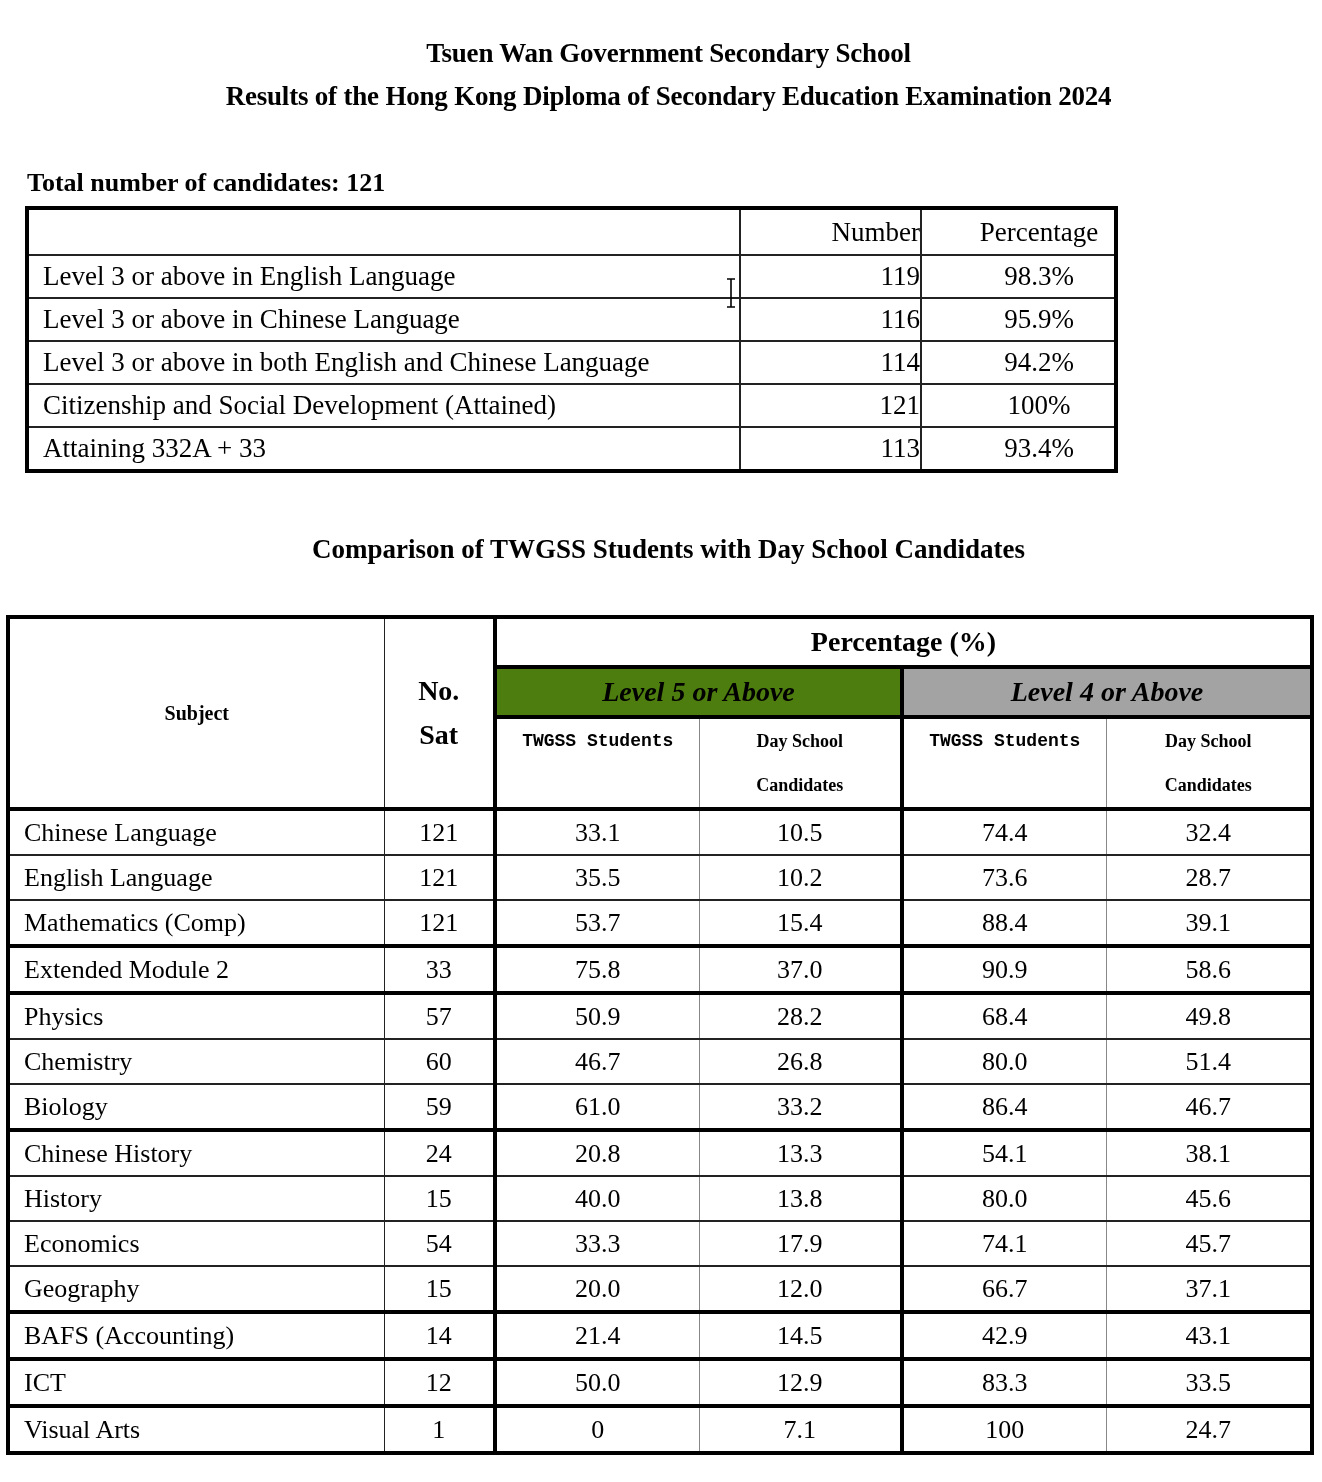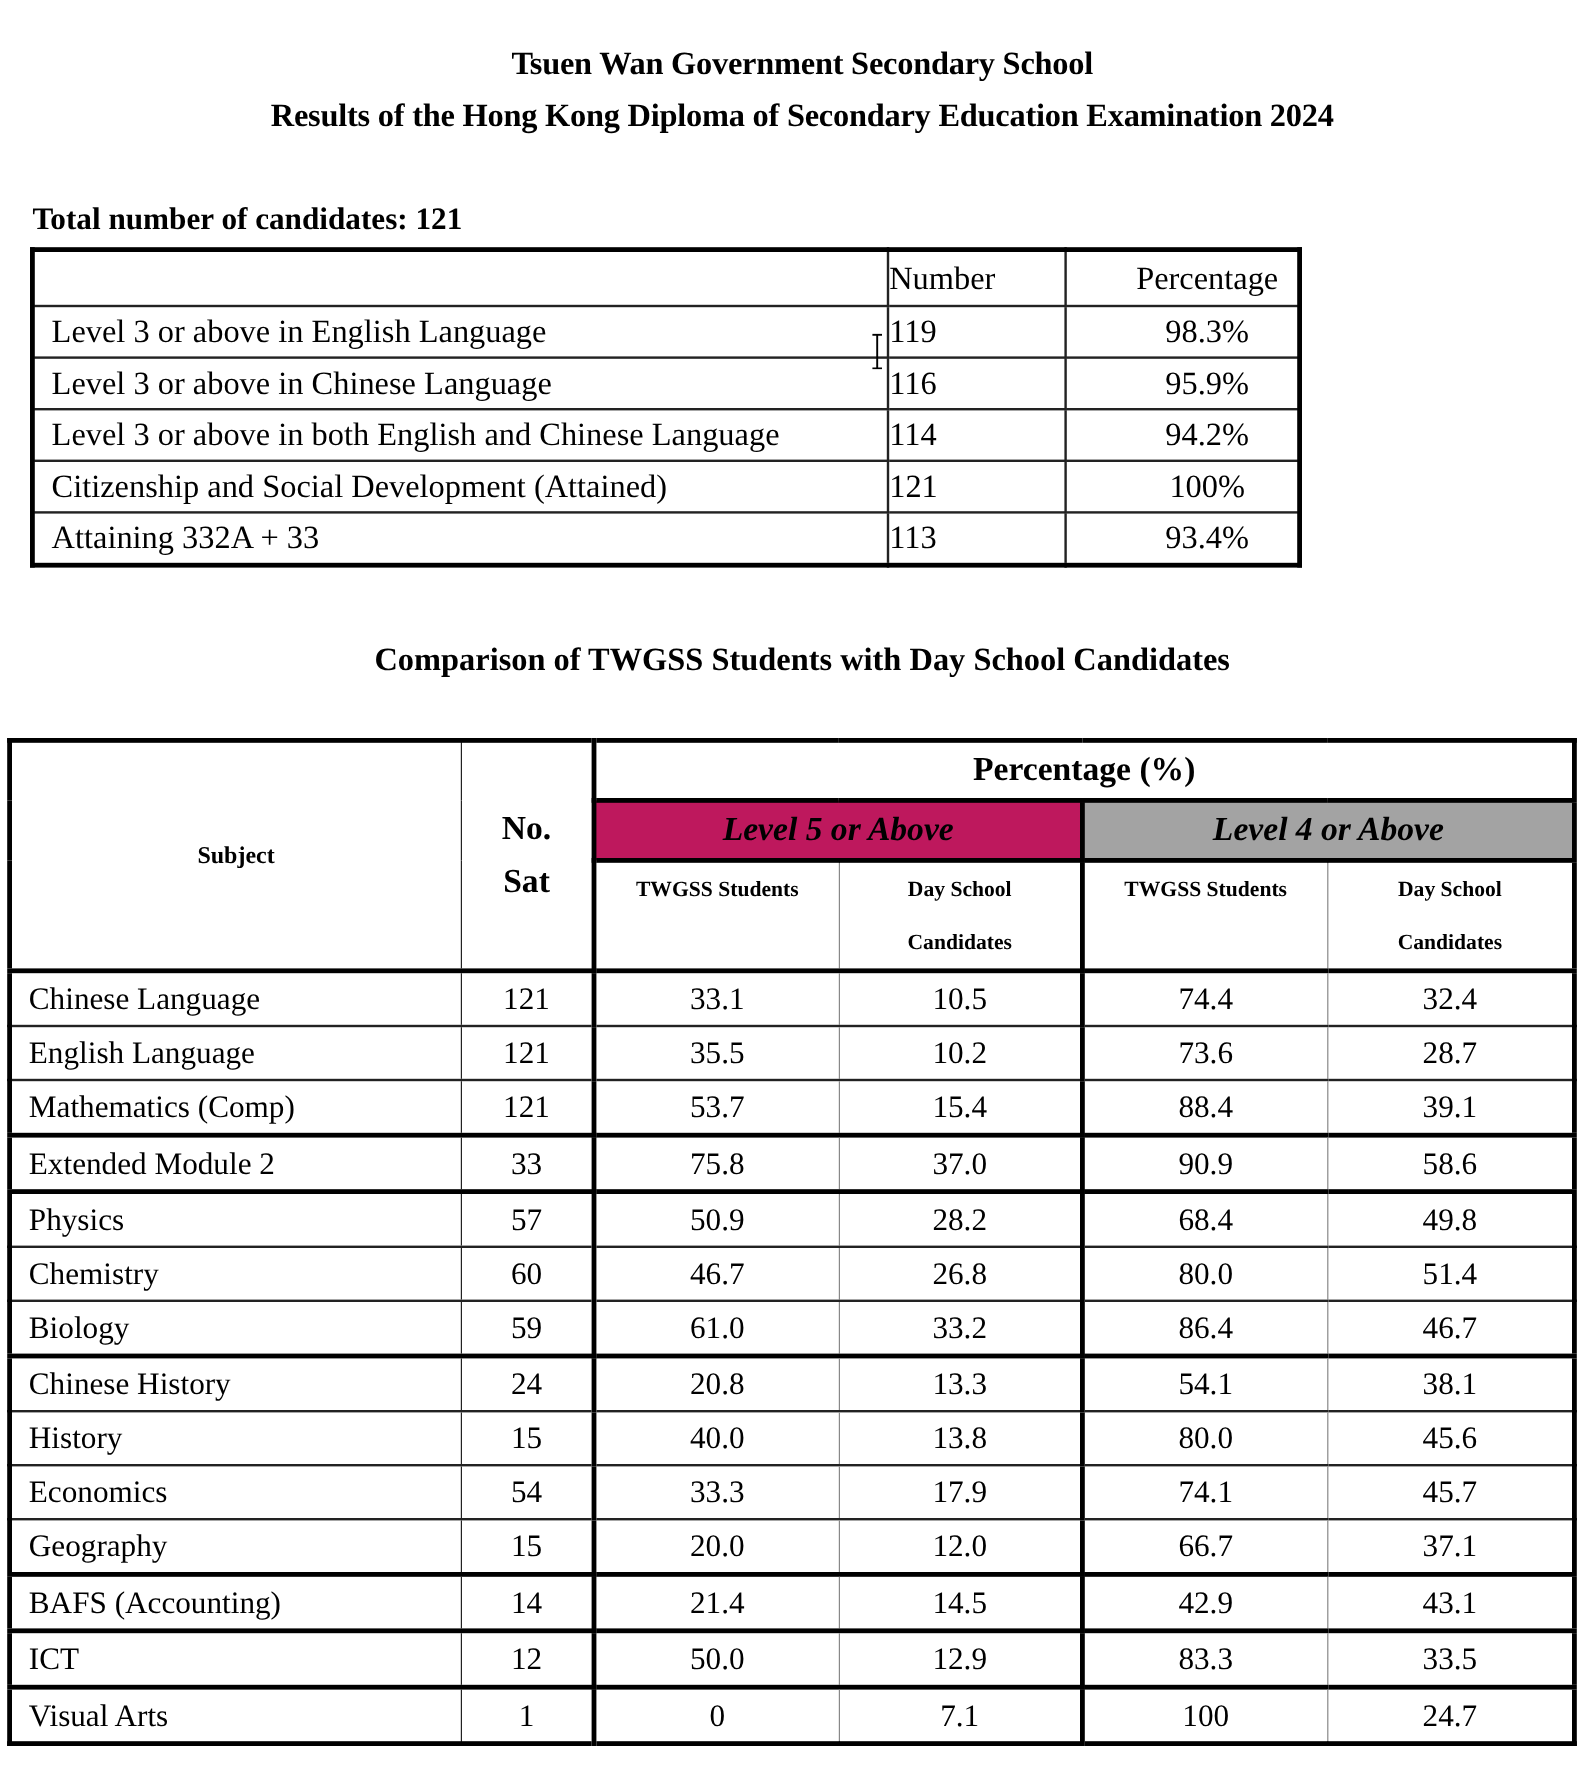--- a/index.html
+++ b/index.html
@@ -19,21 +19,21 @@
     
     #summary {
       position: absolute; left: 25px; top: 206px;
       border-collapse: collapse; border: 4px solid #000;
       font-size: 27px;
     }
     #summary td {
       border: 2px solid #222; height: 41px; padding: 0; vertical-align: middle;
     }
     #summary td.lab { width: 696px; padding-left: 14px; }
-    #summary td.num { width: 146px; text-align: left; }
+    #summary td.num { width: 146px; text-align: right; padding-left: 33px; }
     #summary td.pct { width: 150px; text-align: center; padding-left: 42px; }
     #summary tr.head td { height: 44px; }
     #cursor {
       position: absolute; left: 726px; top: 278px; width: 10px; height: 30px;
     }
     #comp-title {
       position: absolute; left: 0; width: 1337px; top: 534px; text-align: center;
       font-weight: bold; font-size: 27px;
     }
     
@@ -52,21 +52,21 @@
     #comp col.c-v4 { width: 206px; }
     .h-subject { border-right: 1px solid #222; border-bottom: 4px solid #000; text-align: center; font-size: 20px; }
     .h-sat { border-right: 4px solid #000; border-bottom: 4px solid #000; text-align: center; font-size: 28px; line-height: 44px; }
     .h-pct { height: 46px; border-bottom: 4px solid #000; text-align: center; font-size: 28px; }
     .h-level { height: 46px; background: #d9d9d9; font-style: italic; font-size: 28px; text-align: center; border-bottom: 4px solid #000; }
     .h-level.first { border-right: 4px solid #000; }
     .h-sub {
       height: 88px; font-size: 18px; text-align: center; vertical-align: top !important;
       border-bottom: 4px solid #000; line-height: 44px;
     }
-    .h-sub.sep-thin { border-right: 1px solid #888; }
+    .h-sub.sep-thin { border-right: 1px solid #888; font-family: Liberation Mono, monospace; }
     .h-sub.sep-thick { border-right: 4px solid #000; }
     #comp tbody td {
       height: 43px; border-bottom: 2px solid #222; text-align: center;
     }
     #comp tbody td.subj { text-align: left; padding-left: 14px; border-right: 1px solid #222; }
     #comp tbody td.sat { border-right: 4px solid #000; }
     #comp tbody td.v1 { border-right: 1px solid #888; }
     #comp tbody td.v2 { border-right: 4px solid #000; }
     #comp tbody td.v3 { border-right: 1px solid #888; }
     #comp tbody tr.group-end td { border-bottom: 4px solid #000; }
@@ -133,21 +133,21 @@
   <thead>
     <tr>
       <th rowspan="3" class="h-subject">Subject</th>
       <th rowspan="3" class="h-sat">
         <div>No.</div>
         <div>Sat</div>
       </th>
       <th colspan="4" class="h-pct">Percentage (%)</th>
     </tr>
     <tr>
-      <th colspan="2" class="h-level first" style="background: #be185d;">Level 5 or Above</th>
+      <th colspan="2" class="h-level first" style="background: #4d7c0f;">Level 5 or Above</th>
       <th colspan="2" class="h-level" style="background: #a3a3a3;">Level 4 or Above</th>
     </tr>
     <tr>
       <th class="h-sub sep-thin">TWGSS Students</th>
       <th class="h-sub sep-thick">
         <div>Day School</div>
         <div>Candidates</div>
       </th>
       <th class="h-sub sep-thin">TWGSS Students</th>
       <th class="h-sub">

